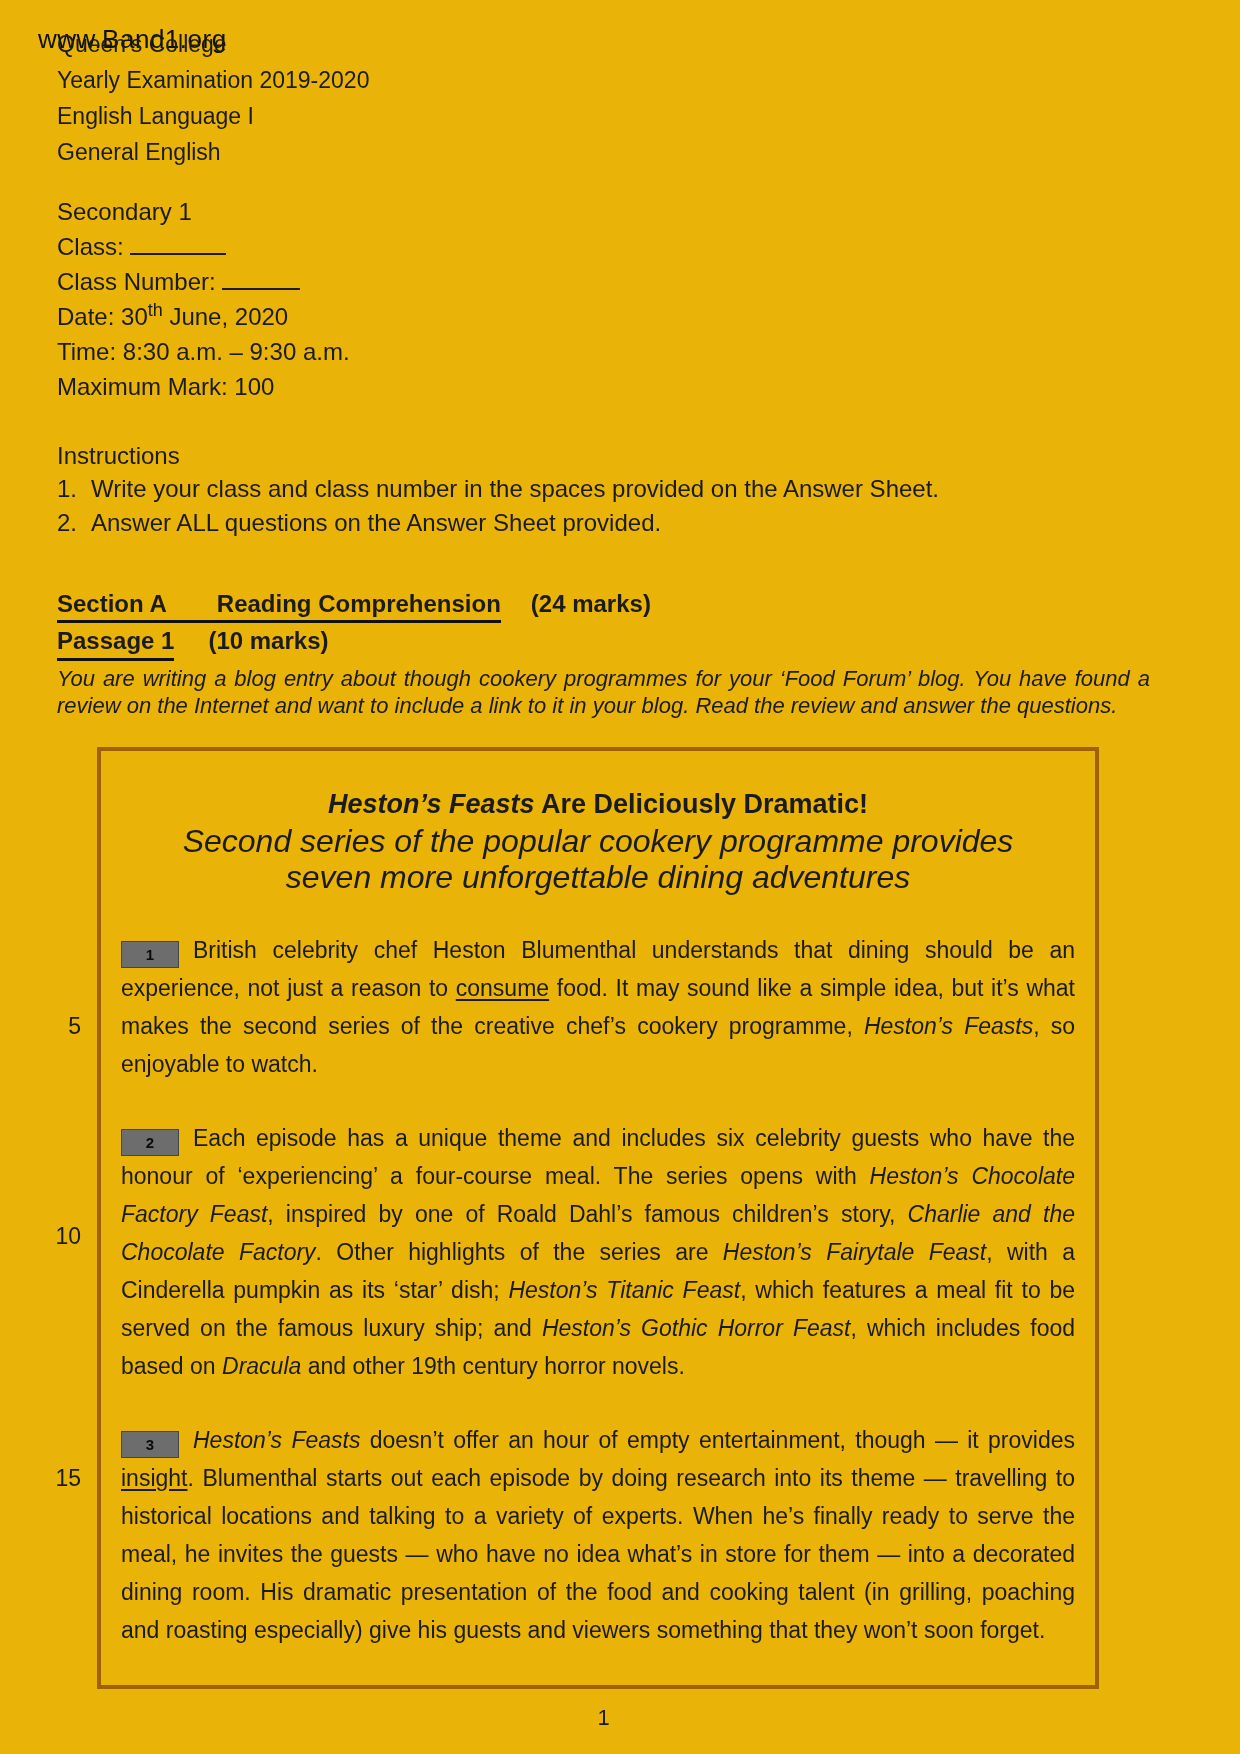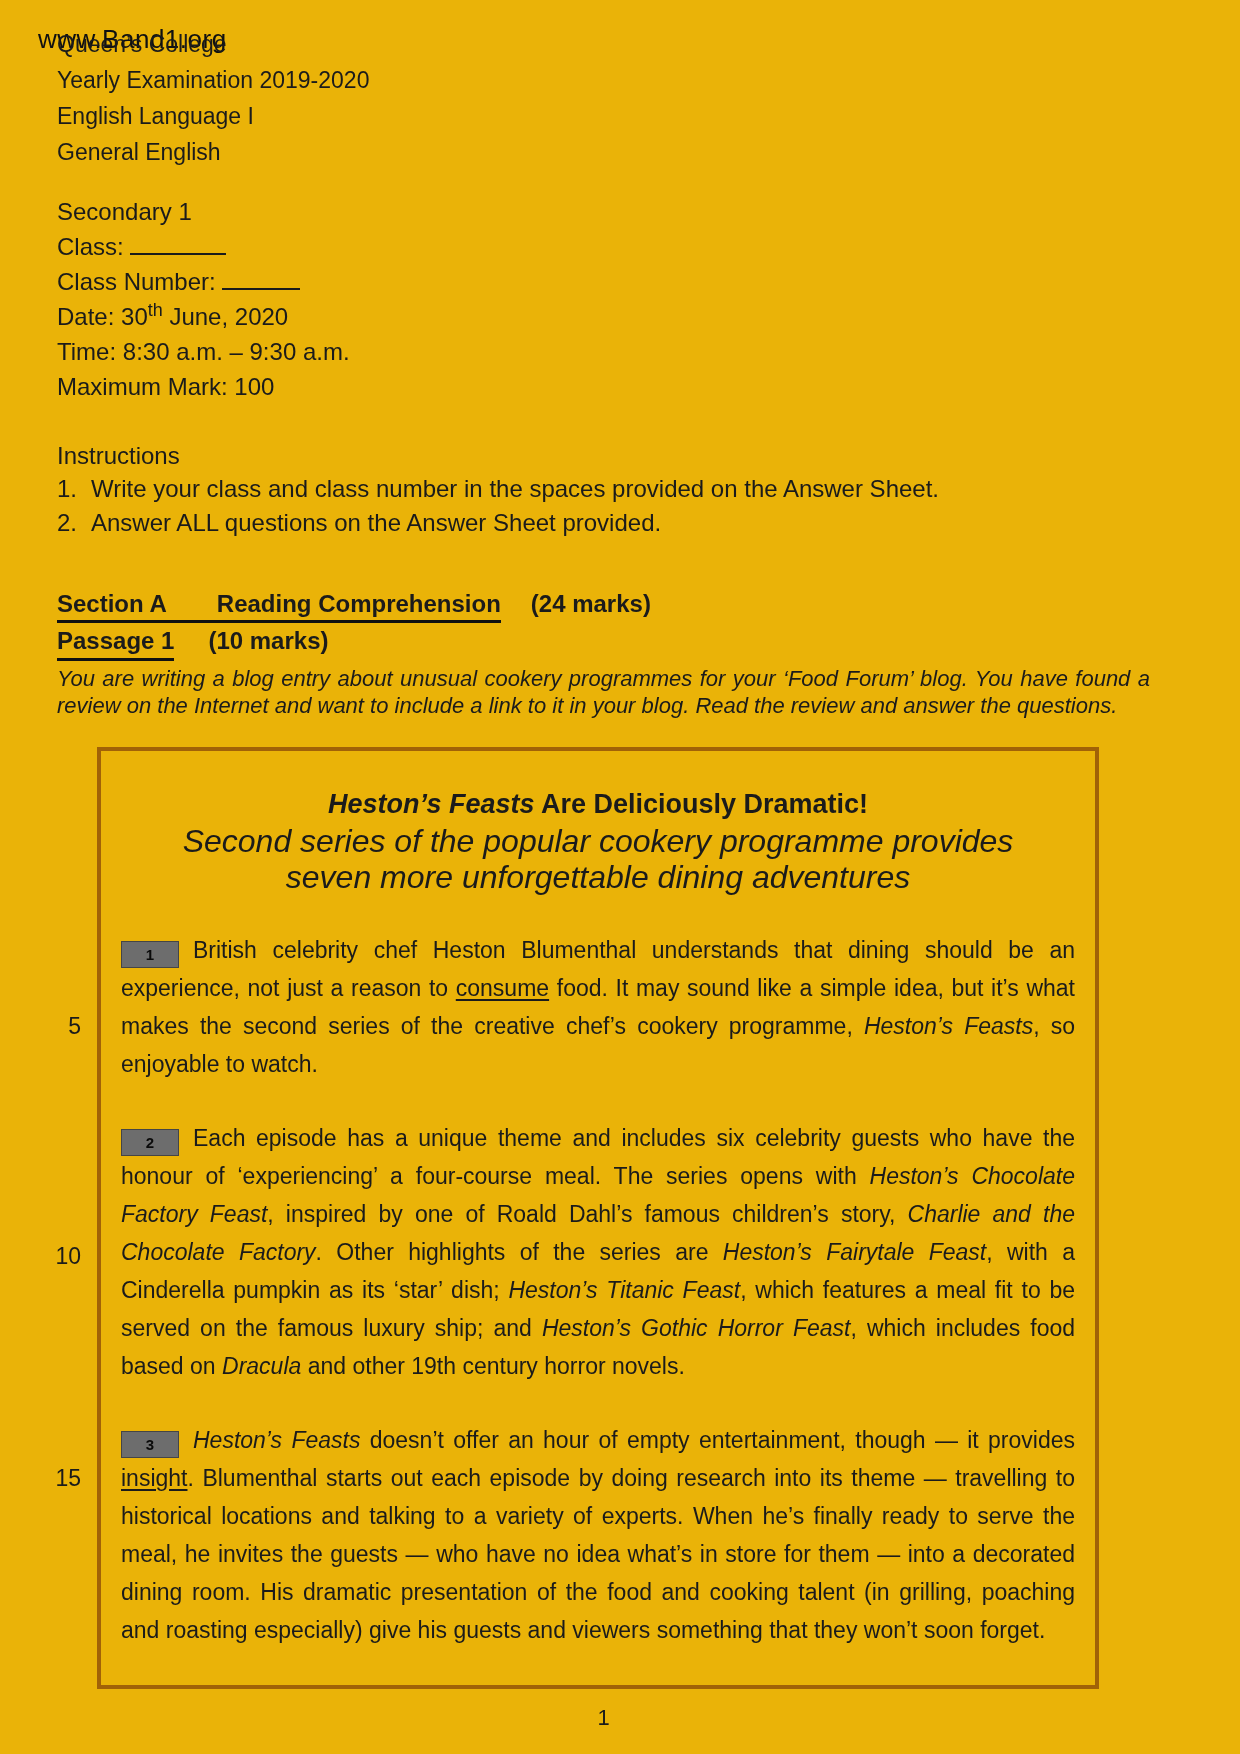--- a/index.html
+++ b/index.html
@@ -70,21 +70,21 @@
     display:inline-block;width:56px;height:25px;line-height:25px;
     background:#6d6d6d;border:1px solid #454545;
     text-align:center;font-size:15px;font-weight:bold;color:#0a0a0a;
     margin-right:14px;transform:translateY(2px);
   }
   .lineno{
     position:absolute;left:-92px;width:52px;text-align:right;
     font-size:23px;line-height:38px;color:#1b1b1b;font-style:normal;
   }
   .ln-p1{top:76px;}
-  .ln-p2{top:118px;}
+  .ln-p2{top:98px;}
   .ln-p3{top:38px;}
   .page-number{text-align:center;font-size:22px;margin-top:16px;}
   .it{font-style:italic;}
   .un{text-decoration:underline;text-underline-offset:3px;}
 </style>
 </head>
 <body>
 
 <div class="page">
 
@@ -129,21 +129,21 @@
     </div>
 
     <div class="section-head">
       <span class="sec-u"><span>Section A</span><span class="sec-gap"></span><span>Reading Comprehension</span></span><span class="sec-marks">(24 marks)</span>
     </div>
 
     <div class="passage-head">
       <span class="sec-u">Passage 1</span><span class="sec-marks">(10 marks)</span>
     </div>
 
-    <div class="intro">You are writing a blog entry about unusual cookery programmes for your ‘Food Forum’ blog. You have found a review on the Internet and want to include a link to it in your blog. Read the review and answer the questions.</div>
+    <div class="intro">You are writing a blog entry about though cookery programmes for your ‘Food Forum’ blog. You have found a review on the Internet and want to include a link to it in your blog. Read the review and answer the questions.</div>
 
     <div class="reading-box">
       <div class="box-title"><span class="it">Heston’s Feasts</span><span> Are Deliciously Dramatic!</span></div>
       <div class="box-subtitle">
         <div>Second series of the popular cookery programme provides</div>
         <div>seven more unforgettable dining adventures</div>
       </div>
 
       <div class="para">
         <span class="lineno ln-p1">5</span>

